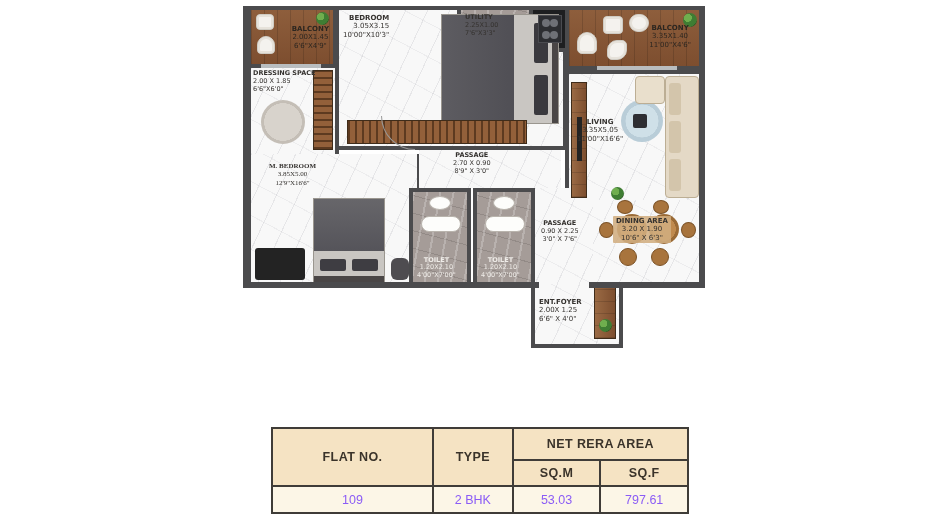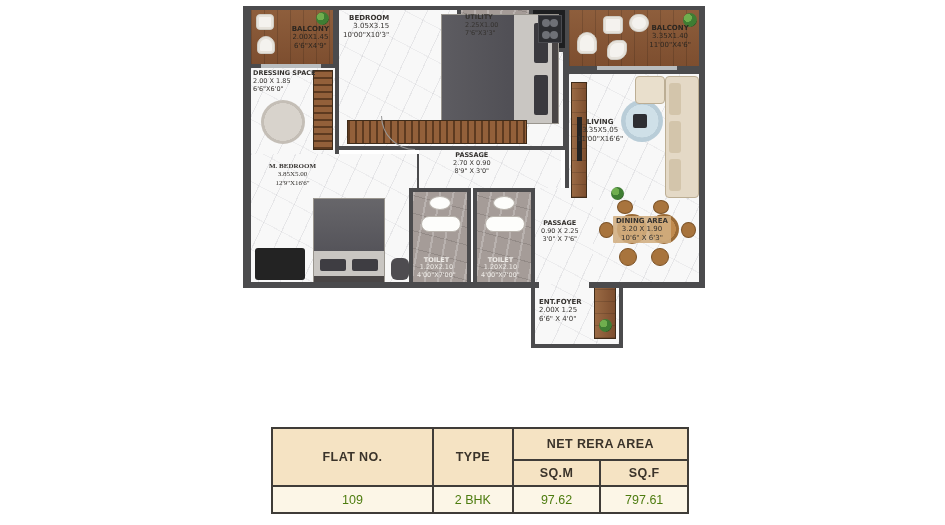--- a/index.html
+++ b/index.html
@@ -37,21 +37,21 @@
            border-radius:50%; }
   .hatch { background: repeating-linear-gradient(90deg, #5d3a20 0 2px, #93603a 2px 7px); border:1px solid #3f2c1a; }
   .hatchv { background: repeating-linear-gradient(0deg, #5d3a20 0 2px, #93603a 2px 7px); border:1px solid #3f2c1a; }
   .fixture { background:#fdfdfb; border:1px solid #b9b4ad; border-radius:8px; }
 
   
   .area-table { position:absolute; left:271px; top:427px; width:418px;
                 border-collapse:collapse; font-family:"Liberation Sans", sans-serif; }
   .area-table th, .area-table td { border:2px solid #3f3c38; text-align:center; vertical-align:middle; }
   .area-table th { background:#f5e3c3; color:#3a332a; font-size:12.5px; font-weight:bold; letter-spacing:.4px; }
-  .area-table td { background:#fcf6e7; color:#4d7c0f; font-size:12.5px; font-weight:500; }
+  .area-table td { background:#fcf6e7; color:#8b5cf6; font-size:12.5px; font-weight:500; }
   .th-tall { height:58px; width:162px; }
   .th-type { width:80px; }
   .th-rera { height:32px; }
   .th-sub  { height:26px; width:88px; }
   .row-data td { height:27px; }
 </style>
 </head>
 <body>
 
 <div class="stage">
@@ -242,19 +242,19 @@
       <th class="th-tall th-type" rowspan="2">TYPE</th>
       <th class="th-rera" colspan="2">NET RERA AREA</th>
     </tr>
     <tr>
       <th class="th-sub">SQ.M</th>
       <th class="th-sub">SQ.F</th>
     </tr>
     <tr class="row-data">
       <td>109</td>
       <td>2 BHK</td>
-      <td>97.62</td>
+      <td>53.03</td>
       <td>797.61</td>
     </tr>
   </tbody>
     </table>
 
 </div>
 
 </body></html>

